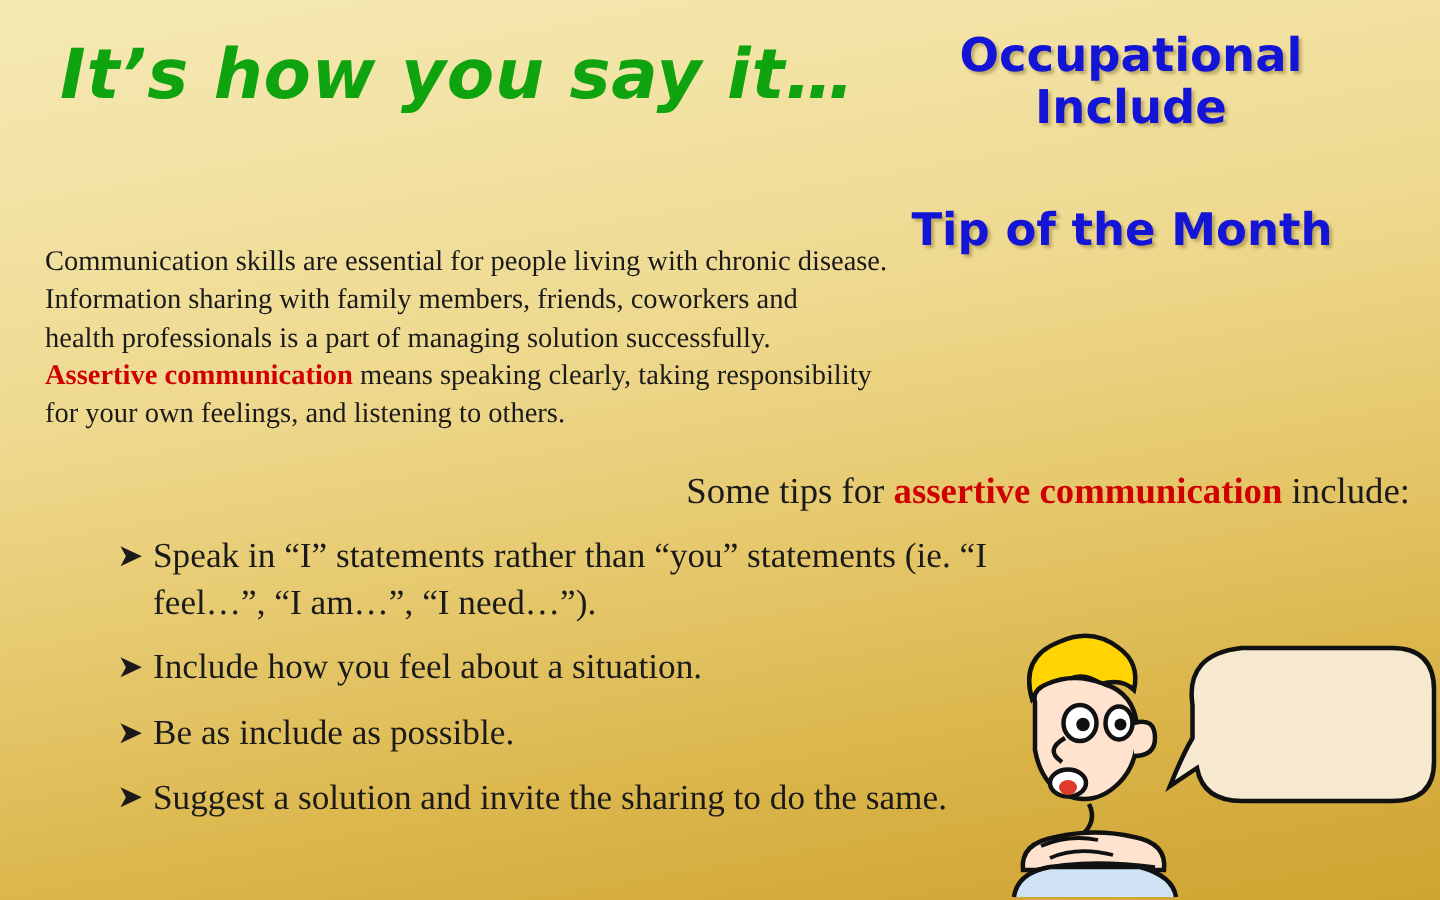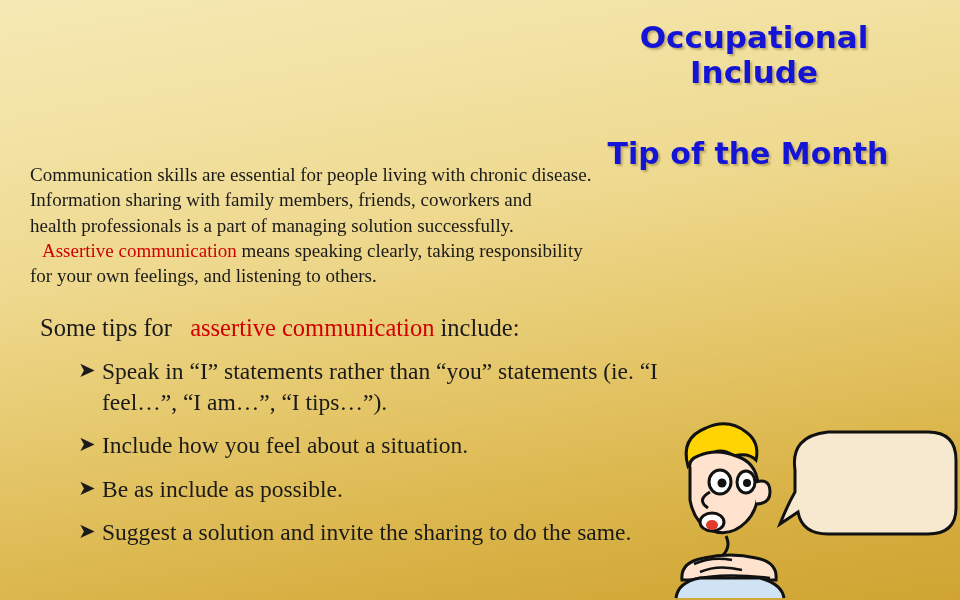--- a/index.html
+++ b/index.html
@@ -71,32 +71,32 @@
     color: #1a1a1a;
     font-family: "Liberation Serif", serif;
     font-size: 19px;
     line-height: 1.33;
   }
   .body-block p {
     margin: 0;
   }
   .hl {
     color: #d10000;
-    font-weight: normal;
-    margin-left: 12px;
+    font-weight: bold;
   }
   .tips-lead {
     position: absolute;
     left: 40px;
     top: 312px;
     width: 900px;
     color: #1a1a1a;
     font-family: "Liberation Serif", serif;
     font-size: 24.5px;
     line-height: 1.3;
+    text-align: right;
   }
 
   
   .bullets {
     position: absolute;
     left: 78px;
     top: 356px;
     width: 610px;
     color: #1a1a1a;
     font-family: "Liberation Serif", serif;
@@ -124,41 +124,42 @@
     top: 412px;
     width: 300px;
     height: 188px;
   }
 </style>
 </head>
 <body>
 
 <div id="slide">
 
+  <div class="main-title">It’s how you say it…</div>
 
   <div class="ot-title">Occupational Include</div>
 
   <div class="tip-title">Tip of the Month</div>
 
   <div class="body-block">
     <p>Communication skills are essential for people living with chronic disease.</p>
     <p>Information sharing with family members, friends, coworkers and</p>
     <p>health professionals is a part of managing solution successfully.</p>
     <p><span class="hl">Assertive communication</span><span> means speaking clearly, taking responsibility</span></p>
     <p>for your own feelings, and listening to others.</p>
   </div>
 
   <div class="tips-lead">
     <span> Some tips for </span><span class="hl">assertive communication</span><span> include:</span>
   </div>
 
   <div class="bullets">
     <div class="bullet">
       <span class="arrow">➤</span>
-      <span>Speak in “I” statements rather than “you” statements (ie. “I feel…”, “I am…”, “I tips…”).</span>
+      <span>Speak in “I” statements rather than “you” statements (ie. “I feel…”, “I am…”, “I need…”).</span>
     </div>
     <div class="bullet">
       <span class="arrow">➤</span>
       <span>Include how you feel about a situation.</span>
     </div>
     <div class="bullet">
       <span class="arrow">➤</span>
       <span>Be as include as possible.</span>
     </div>
     <div class="bullet">

